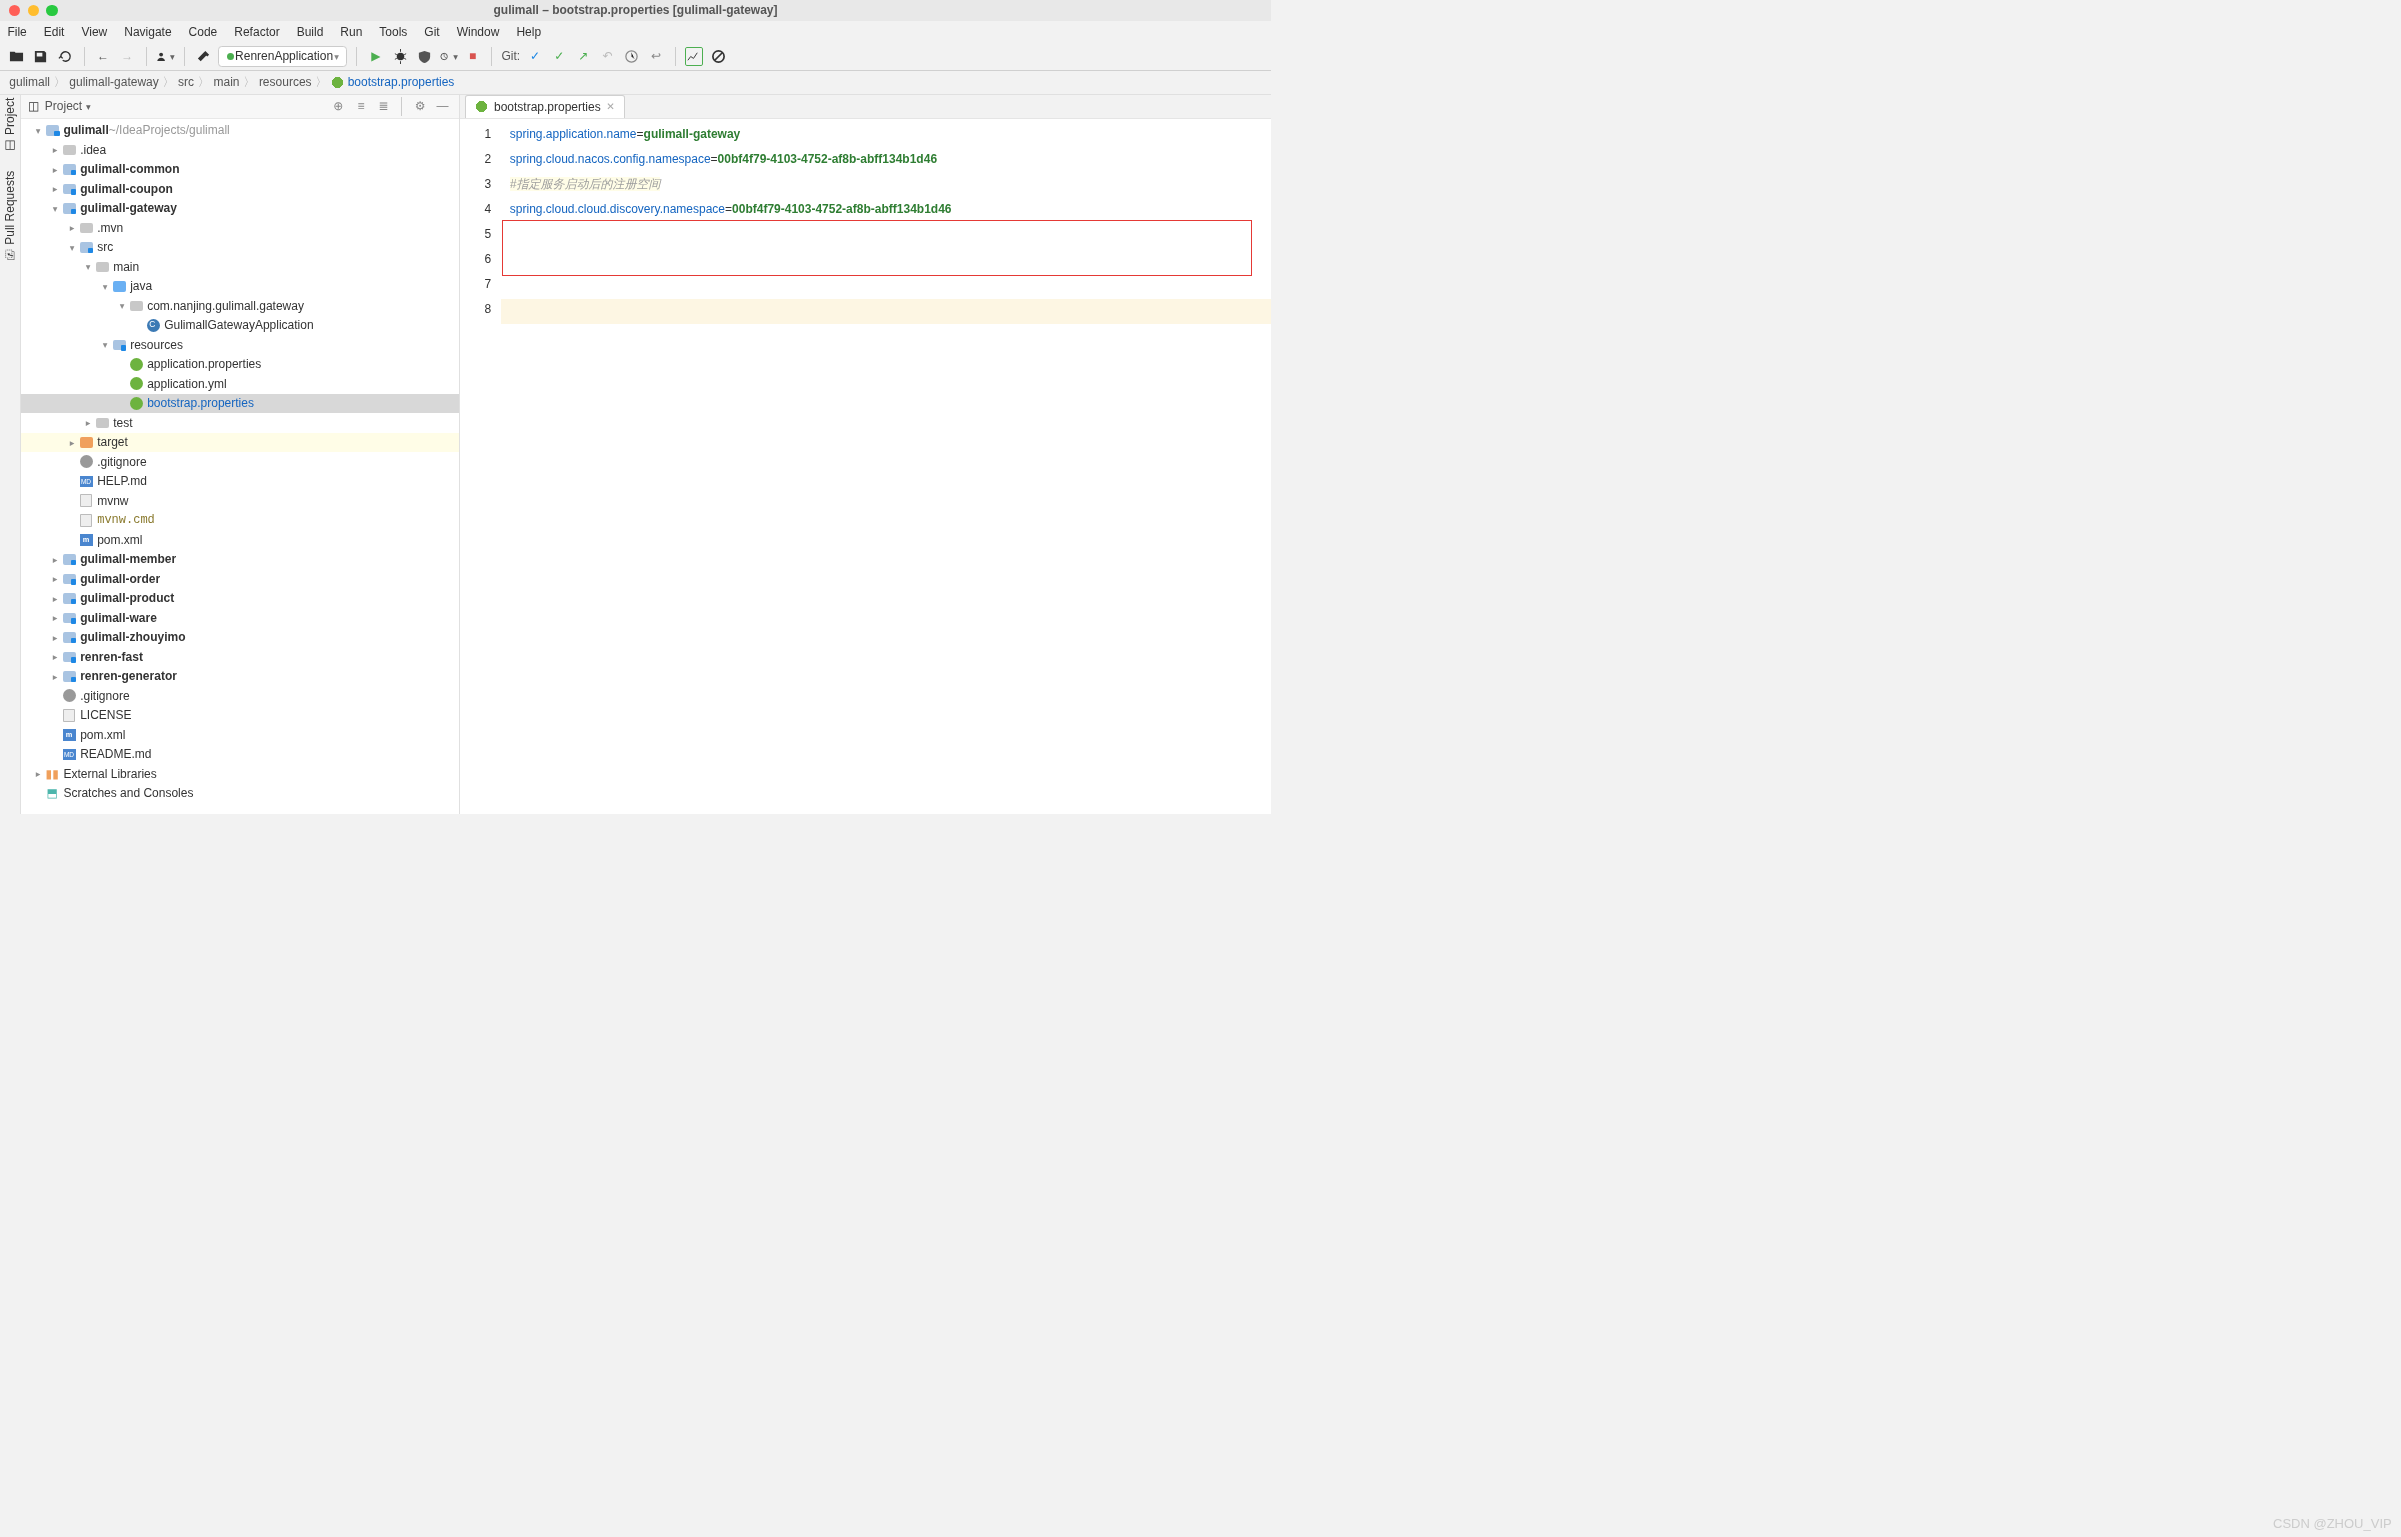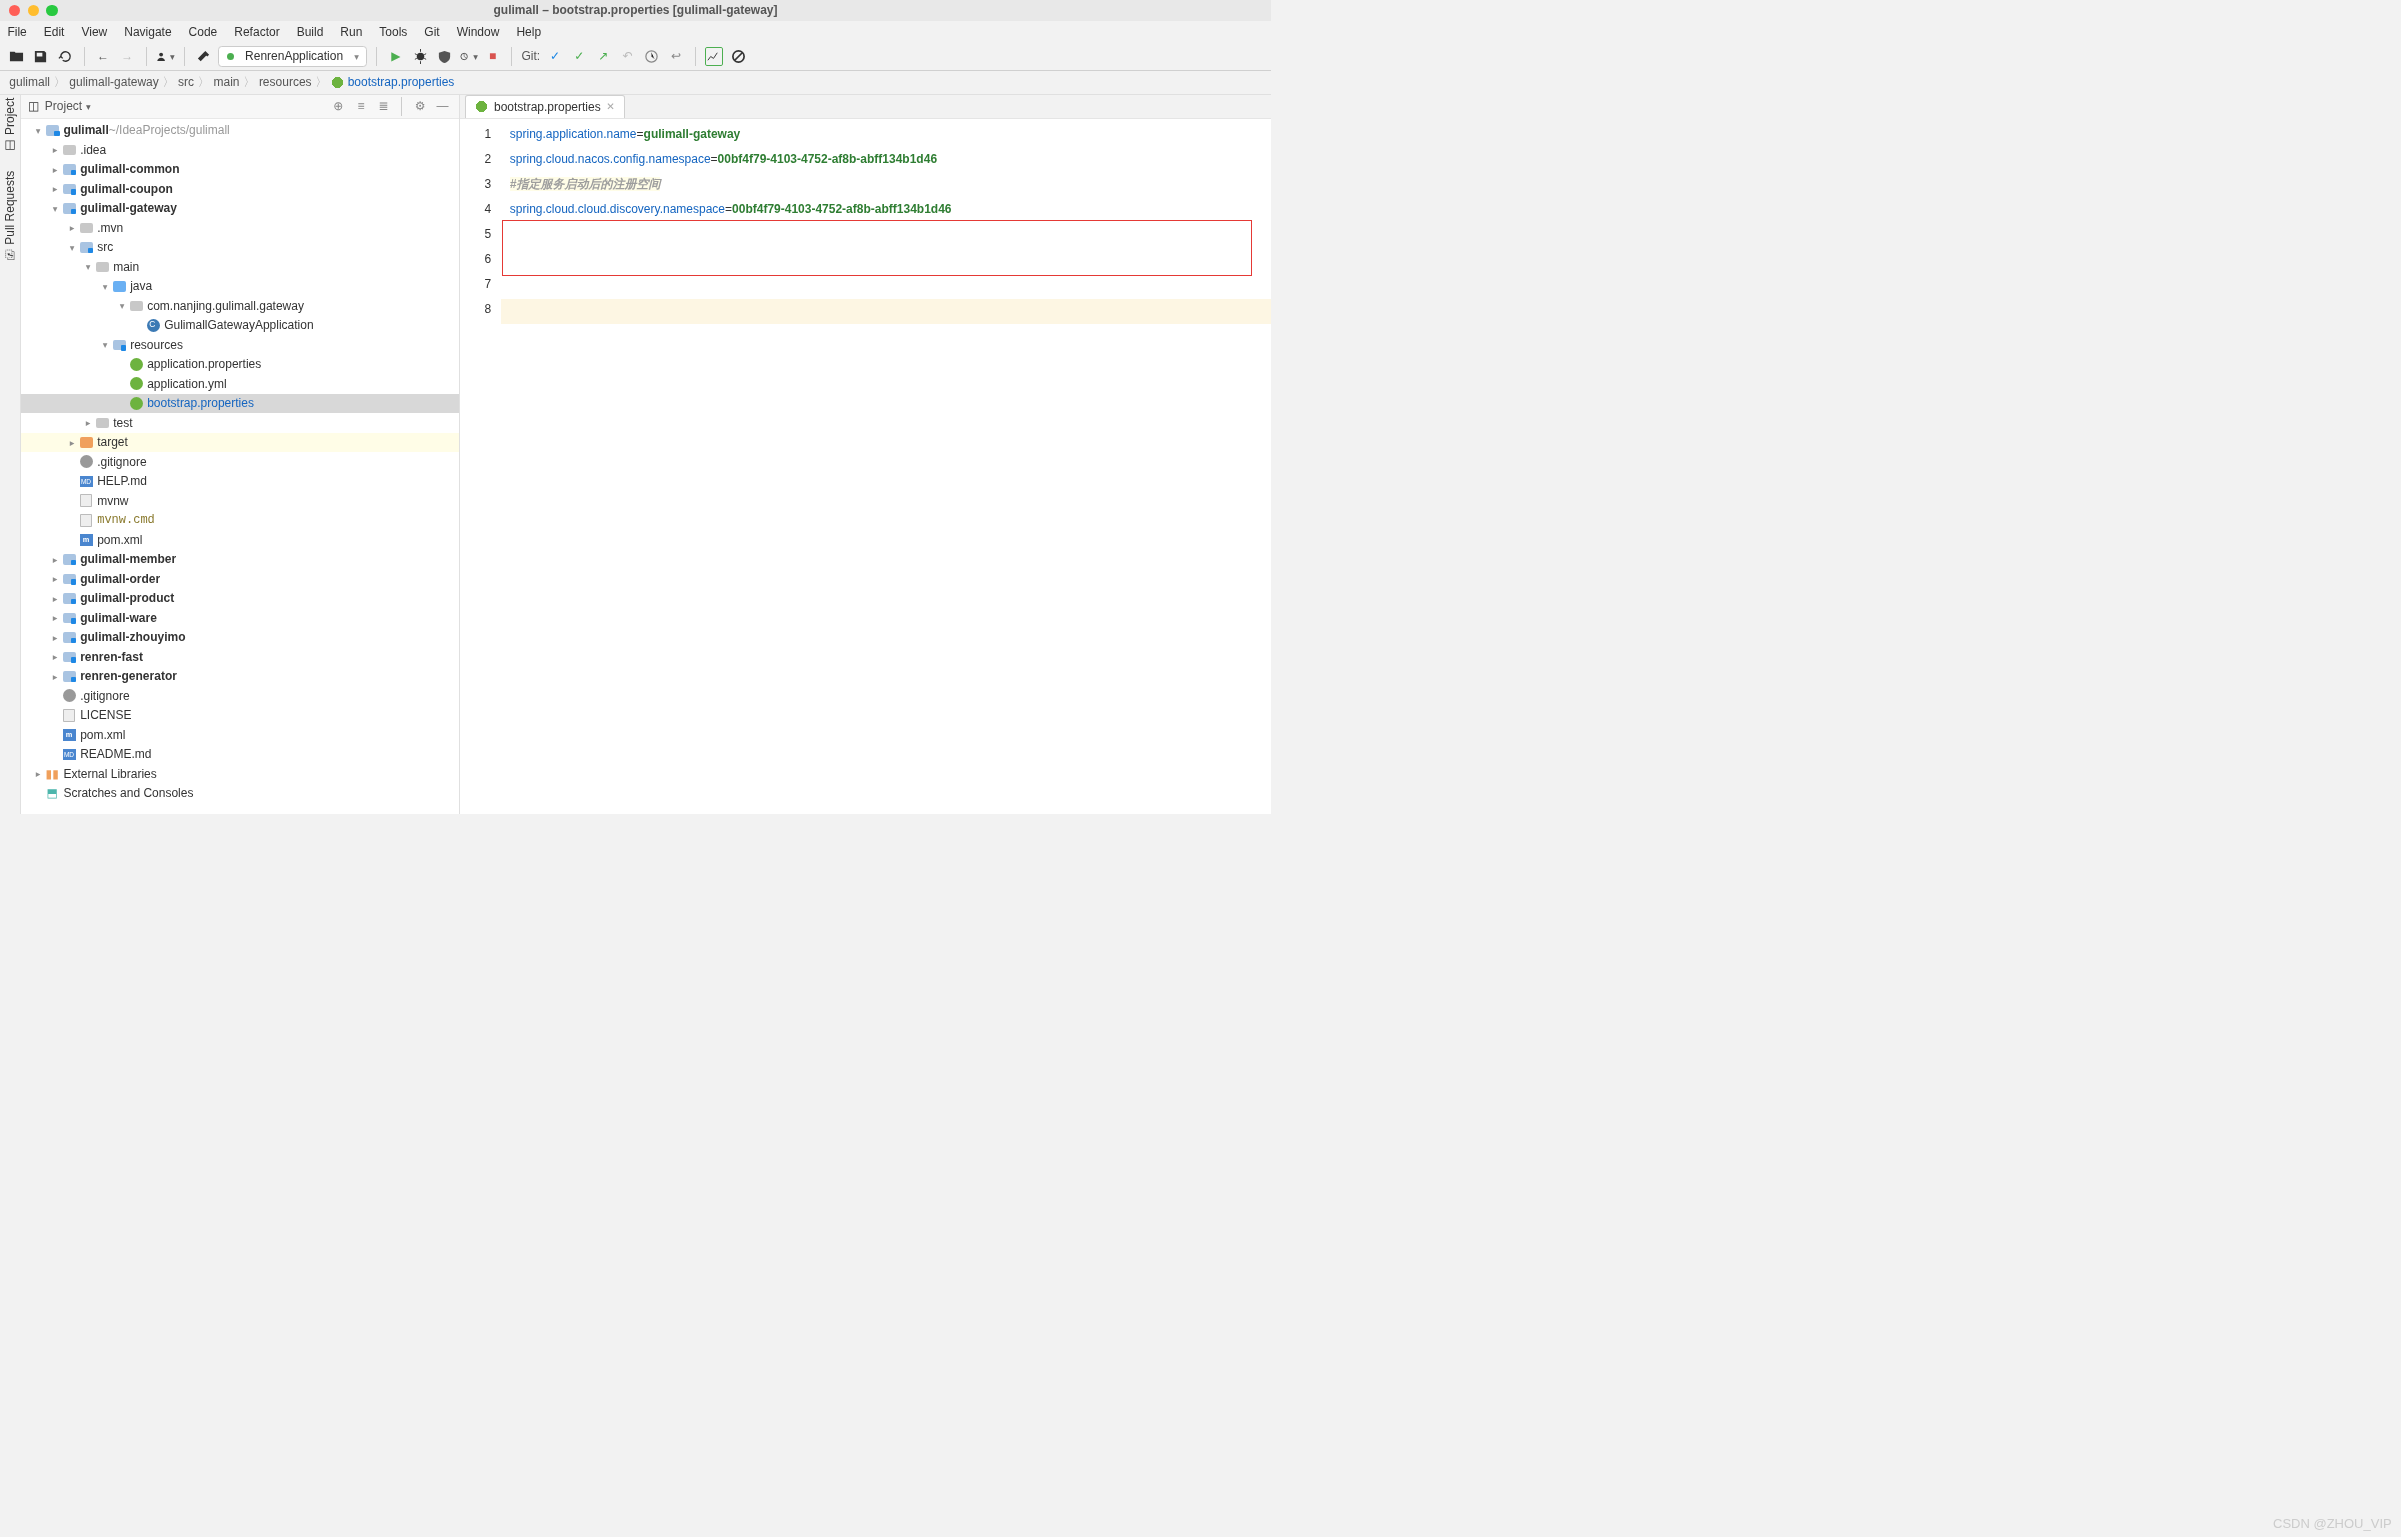--- a/index.html
+++ b/index.html
@@ -11,21 +11,21 @@
 .tl-close{background:#ff5f57;} .tl-min{background:#ffbd2e;} .tl-max{background:#28c940;}
 .title-text { position:absolute; left:50%; transform:translateX(-50%); font-weight:600; color:#555; font-size:12px;text-align:right; }
 
 .menubar { height:22.3px; background:#f2f2f2; display:flex; align-items:center; padding:0 7.4px; gap:17px; color:#333; }
 .menubar span { cursor:default; }
 
 .toolbar { height:28px; background:#f2f2f2; border-bottom:0.9px solid #d0d0d0; display:flex; align-items:center; padding:0 7.4px; gap:5.6px; }
 .tb-sep{ width:0.9px; height:18.6px; background:#ccc; margin:0 3.7px; }
 .tb-icon{ width:18.6px; height:18.6px; display:flex; align-items:center; justify-content:center; color:#555; }
 .tb-icon svg{width:15px;height:15px;}
-.runconf{ border:0.9px solid #ccc; border-radius:3.7px; height:20.5px; display:flex; align-items:center; padding:0 7.4px; gap:11px; background:#fff; }
+.runconf{ border:0.9px solid #ccc; border-radius:3.7px; height:20.5px; display:flex; align-items:center; padding:0 7.4px; gap:1px; background:#fff; }
 .runconf .dot{width:7.4px;height:7.4px;border-radius:50%;background:#4caf50;}
 .caret-down::after{content:"▾"; font-size:9.3px; color:#666; margin-left:3.7px;}
 .play{color:#4caf50;} .bug{color:#4caf50;} .stop{color:#d9534f;}
 .gitpull{color:#1e88e5;} .gitcommit{color:#4caf50;} .gitpush{color:#4caf50;}
 
 .breadcrumb { height:24px; background:#f2f2f2; border-bottom:0.9px solid #e0e0e0; display:flex; align-items:center; padding:0 9.3px; gap:3.7px; font-size:11.2px; color:#555;}
 .breadcrumb .sep{color:#aaa;}
 .breadcrumb .link{color:#555;}
 .breadcrumb .active{color:#1565c0;}
 .spring-icon{width:13px;height:13px;display:inline-block;background:radial-gradient(circle,#6db33f 60%,transparent 61%);border-radius:50%;position:relative;}
@@ -536,21 +536,21 @@
           <div>5</div>
           <div>6</div>
           <div>7</div>
           <div>8</div>
         </div>
       <div class="code-lines" id="codelines">
         <div class="hl-cur"></div>
         <div class="red-box"></div>
       <div class="line"><span class="c-key">spring.application.name</span><span class="c-eq">=</span><span class="c-val">gulimall-gateway</span></div>
           <div class="line"><span class="c-key">spring.cloud.nacos.config.namespace</span><span class="c-eq">=</span><span class="c-val">00bf4f79-4103-4752-af8b-abff134b1d46</span></div>
-          <div class="line" style="position: relative; font-weight: bold;"><span class="c-comment">#指定服务启动后的注册空间</span></div>
+          <div class="line" style="position: relative;"><span class="c-comment">#指定服务启动后的注册空间</span></div>
           <div class="line"><span class="c-key">spring.cloud.cloud.discovery.namespace</span><span class="c-eq">=</span><span class="c-val">00bf4f79-4103-4752-af8b-abff134b1d46</span></div>
           <div class="line">&nbsp;</div>
           <div class="line">&nbsp;</div>
         </div>
     </div>
   </div>
 </div>
 
 <div class="watermark">CSDN @ZHOU_VIP</div>
 

